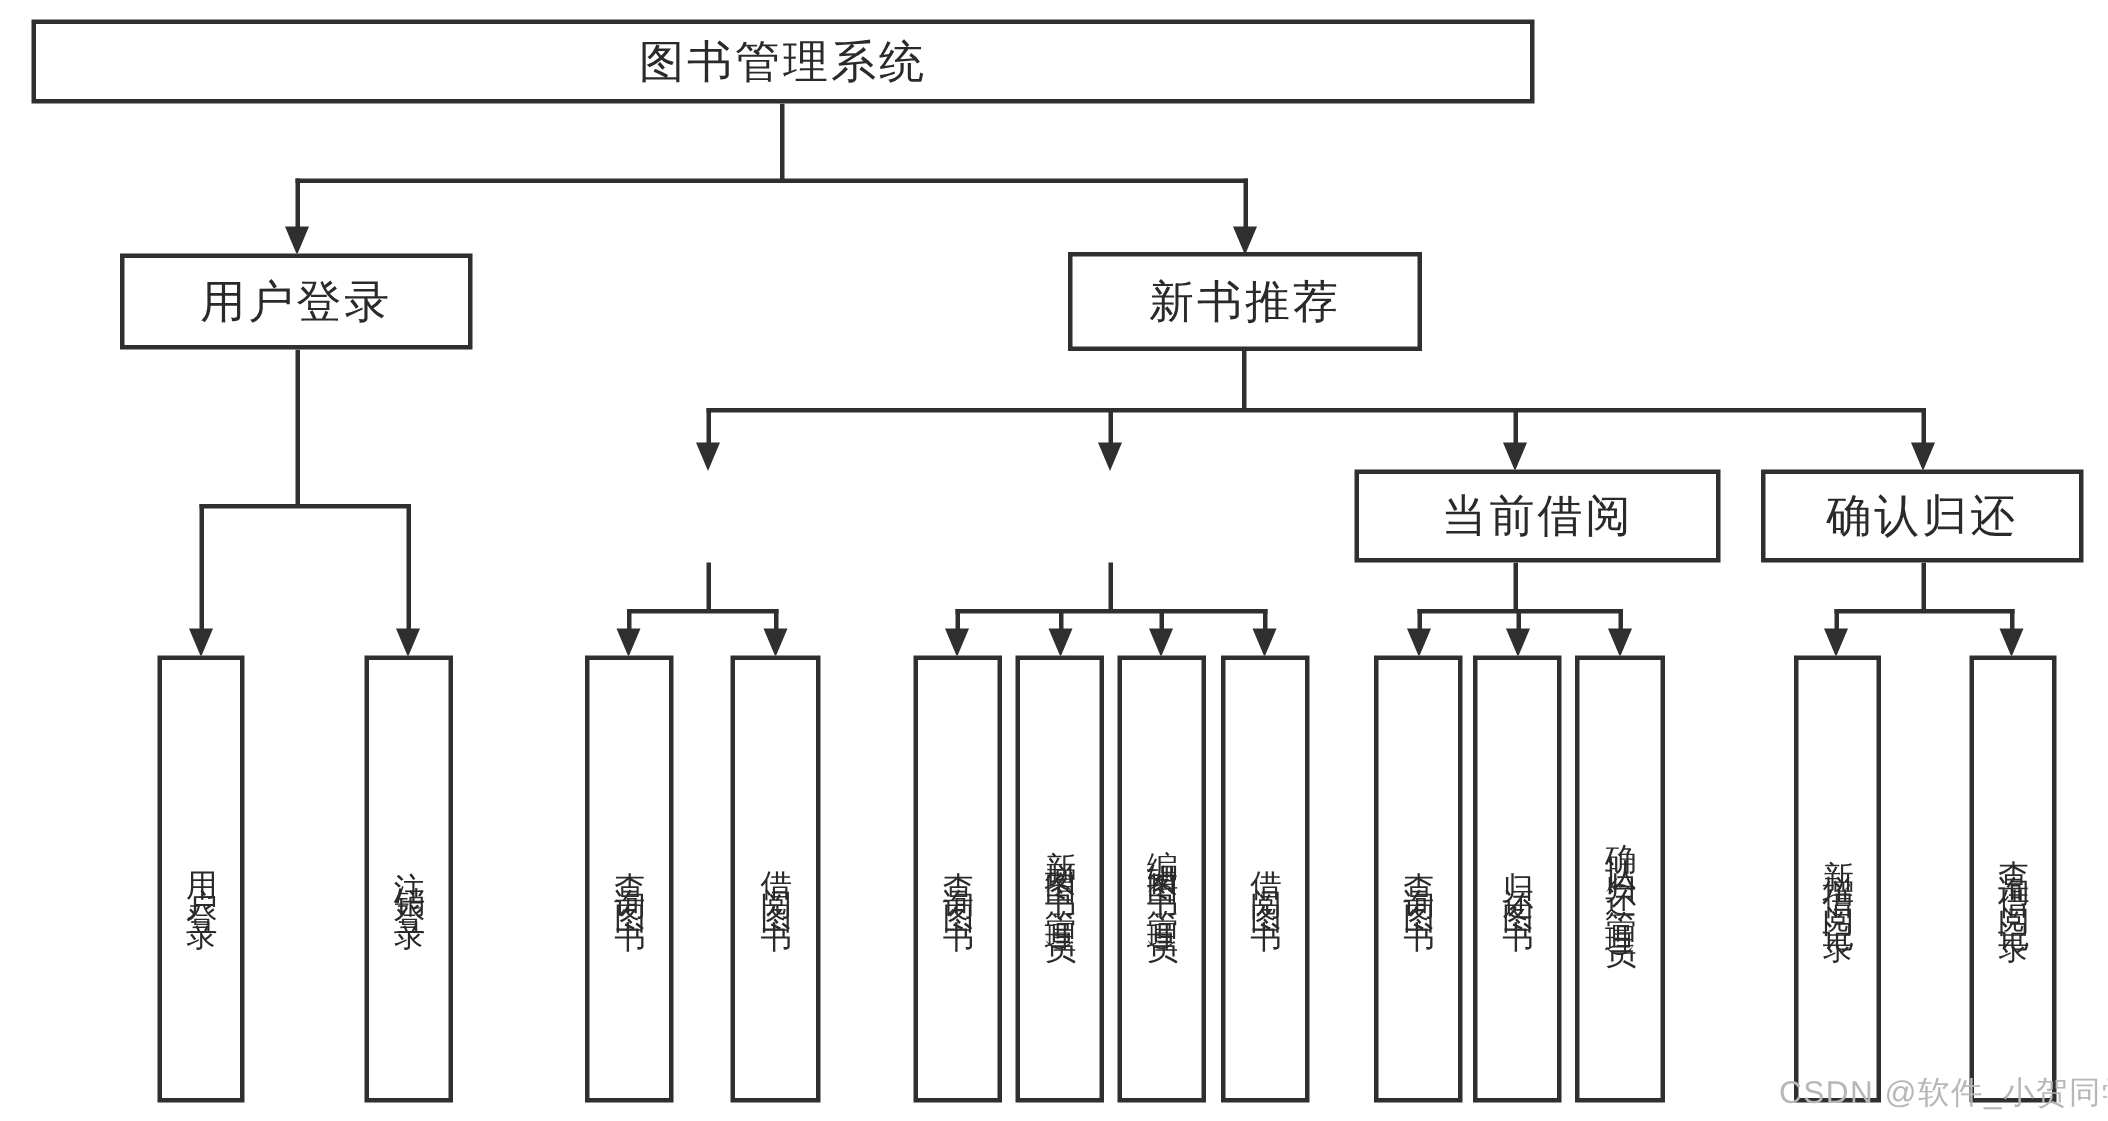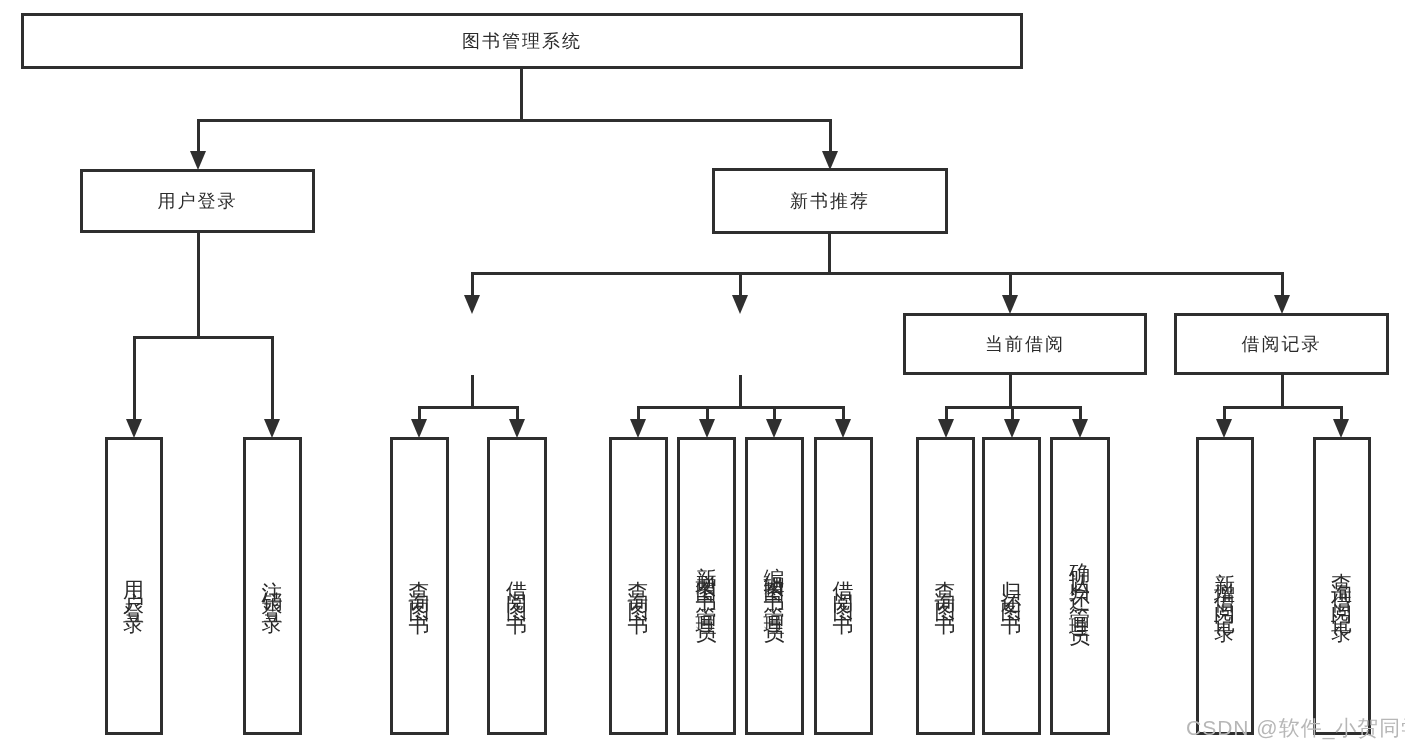--- a/index.html
+++ b/index.html
@@ -19,21 +19,21 @@
     overflow: hidden;
   }
   .box {
     position: absolute;
     box-sizing: border-box;
     border: 3px solid var(--line);
     background: #fff;
     display: flex;
     align-items: center;
     justify-content: center;
-    font-size: 18px;
+    font-size: 30px;
     letter-spacing: 2px;
     z-index: 2;
   }
   .leaf { font-size: 21px; }
   .vtext {
     writing-mode: vertical-rl;
     text-orientation: mixed;
     letter-spacing: 11px;
     line-height: 1;
     white-space: nowrap;
@@ -94,21 +94,21 @@
   <div class="arrow-down" style="left:732px; top:295px;"></div>
   <div class="vline" style="left:1009px; top:272px; width:3px; height:25px;"></div>
   <div class="arrow-down" style="left:1002px; top:295px;"></div>
   <div class="vline" style="left:1281px; top:272px; width:3px; height:25px;"></div>
   <div class="arrow-down" style="left:1274px; top:295px;"></div>
 
   <div class="box" style="left:903px; top:313px; width:244px; height:62px;">
     <span>当前借阅</span>
   </div>
   <div class="box" style="left:1174px; top:313px; width:215px; height:62px;">
-    <span>借阅记录</span>
+    <span>确认归还</span>
   </div>
 
   <div class="vline" style="left:471px; top:375px; width:3px; height:33px;"></div>
   <div class="hline" style="left:418px; top:406px; width:101px; height:3px;"></div>
   <div class="vline" style="left:418px; top:406px; width:3px; height:15px;"></div>
   <div class="arrow-down" style="left:411px; top:419px;"></div>
   <div class="vline" style="left:516px; top:406px; width:3px; height:15px;"></div>
   <div class="arrow-down" style="left:509px; top:419px;"></div>
 
   <div class="vline" style="left:739px; top:375px; width:3px; height:33px;"></div>

